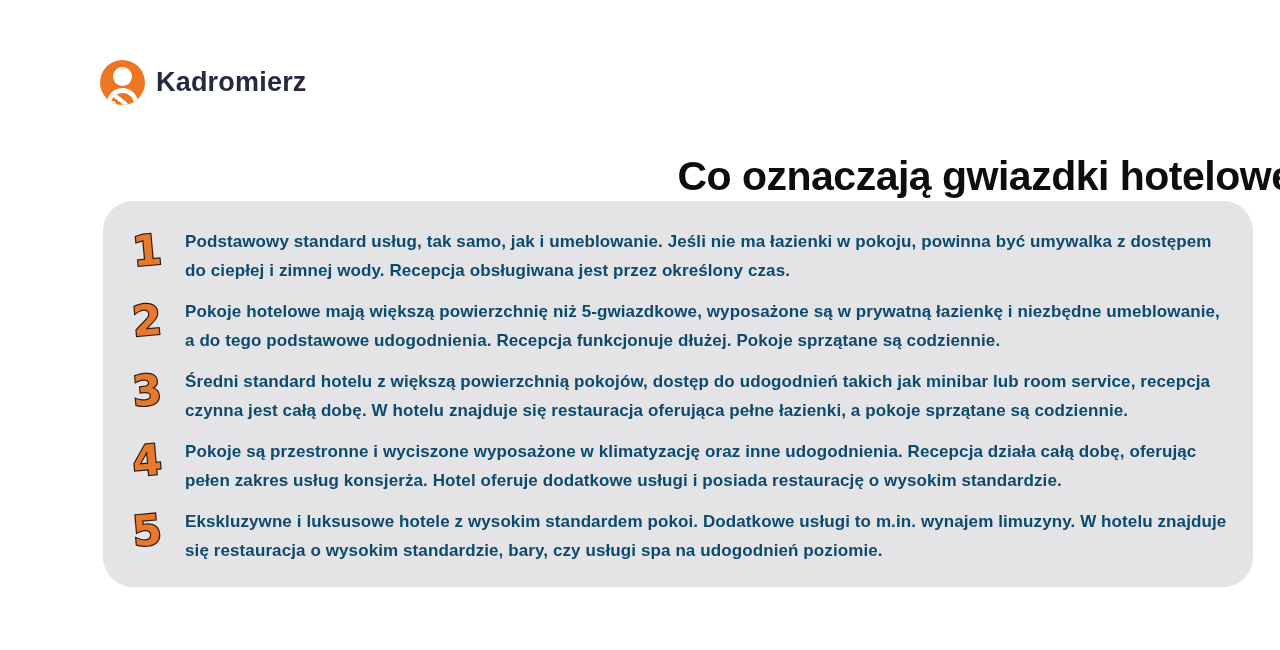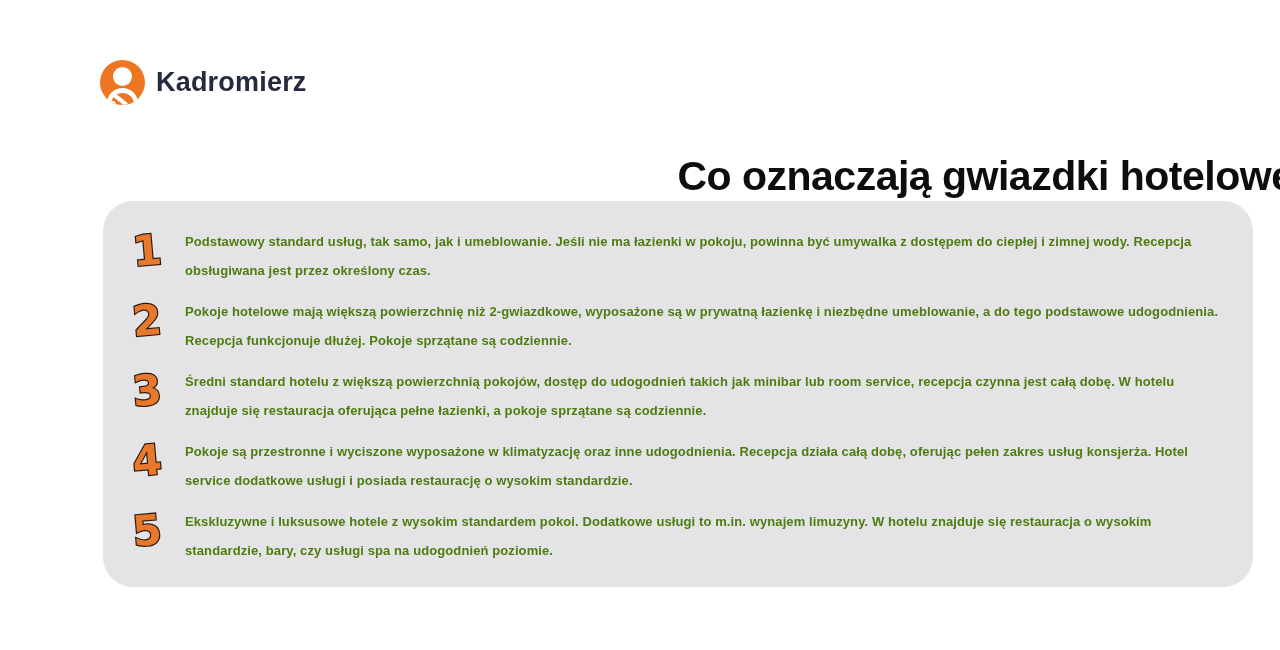--- a/index.html
+++ b/index.html
@@ -131,24 +131,24 @@
     line-height: 52px;
     font-weight: 800;
     color: #E8792C;
     -webkit-text-stroke: 2.4px #2C1B10;
     paint-order: stroke fill;
     transform: rotate(-5deg);
     font-family: "DejaVu Sans", sans-serif;
   }
   .star-text {
     flex: 1 1 auto;
-    font-size: 13px;
+    font-size: 17px;
     line-height: 29px;
     font-weight: 700;
-    color: #4d7c0f;
+    color: #0c4a6e;
     letter-spacing: 0.1px;
     padding-top: 2px;
   }
 </style>
 </head>
 <body>
 
 <div class="page">
 
   <div class="brand">
@@ -166,31 +166,31 @@
 
   <div class="card">
 
     <div class="star-row">
       <div class="star-number">1</div>
       <div class="star-text">Podstawowy standard usług, tak samo, jak i umeblowanie. Jeśli nie ma łazienki w pokoju, powinna być umywalka z dostępem do ciepłej i zimnej wody. Recepcja obsługiwana jest przez określony czas.</div>
     </div>
 
     <div class="star-row">
       <div class="star-number">2</div>
-      <div class="star-text">Pokoje hotelowe mają większą powierzchnię niż 2-gwiazdkowe, wyposażone są w prywatną łazienkę i niezbędne umeblowanie, a do tego podstawowe udogodnienia. Recepcja funkcjonuje dłużej. Pokoje sprzątane są codziennie.</div>
+      <div class="star-text">Pokoje hotelowe mają większą powierzchnię niż 5-gwiazdkowe, wyposażone są w prywatną łazienkę i niezbędne umeblowanie, a do tego podstawowe udogodnienia. Recepcja funkcjonuje dłużej. Pokoje sprzątane są codziennie.</div>
     </div>
 
     <div class="star-row">
       <div class="star-number">3</div>
       <div class="star-text">Średni standard hotelu z większą powierzchnią pokojów, dostęp do udogodnień takich jak minibar lub room service, recepcja czynna jest całą dobę. W hotelu znajduje się restauracja oferująca pełne łazienki, a pokoje sprzątane są codziennie.</div>
     </div>
 
     <div class="star-row">
       <div class="star-number">4</div>
-      <div class="star-text">Pokoje są przestronne i wyciszone wyposażone w klimatyzację oraz inne udogodnienia. Recepcja działa całą dobę, oferując pełen zakres usług konsjerża. Hotel service dodatkowe usługi i posiada restaurację o wysokim standardzie.</div>
+      <div class="star-text">Pokoje są przestronne i wyciszone wyposażone w klimatyzację oraz inne udogodnienia. Recepcja działa całą dobę, oferując pełen zakres usług konsjerża. Hotel oferuje dodatkowe usługi i posiada restaurację o wysokim standardzie.</div>
     </div>
 
     <div class="star-row">
       <div class="star-number">5</div>
       <div class="star-text">Ekskluzywne i luksusowe hotele z wysokim standardem pokoi. Dodatkowe usługi to m.in. wynajem limuzyny. W hotelu znajduje się restauracja o wysokim standardzie, bary, czy usługi spa na udogodnień poziomie.</div>
     </div>
 
   </div>
 </div>
 

